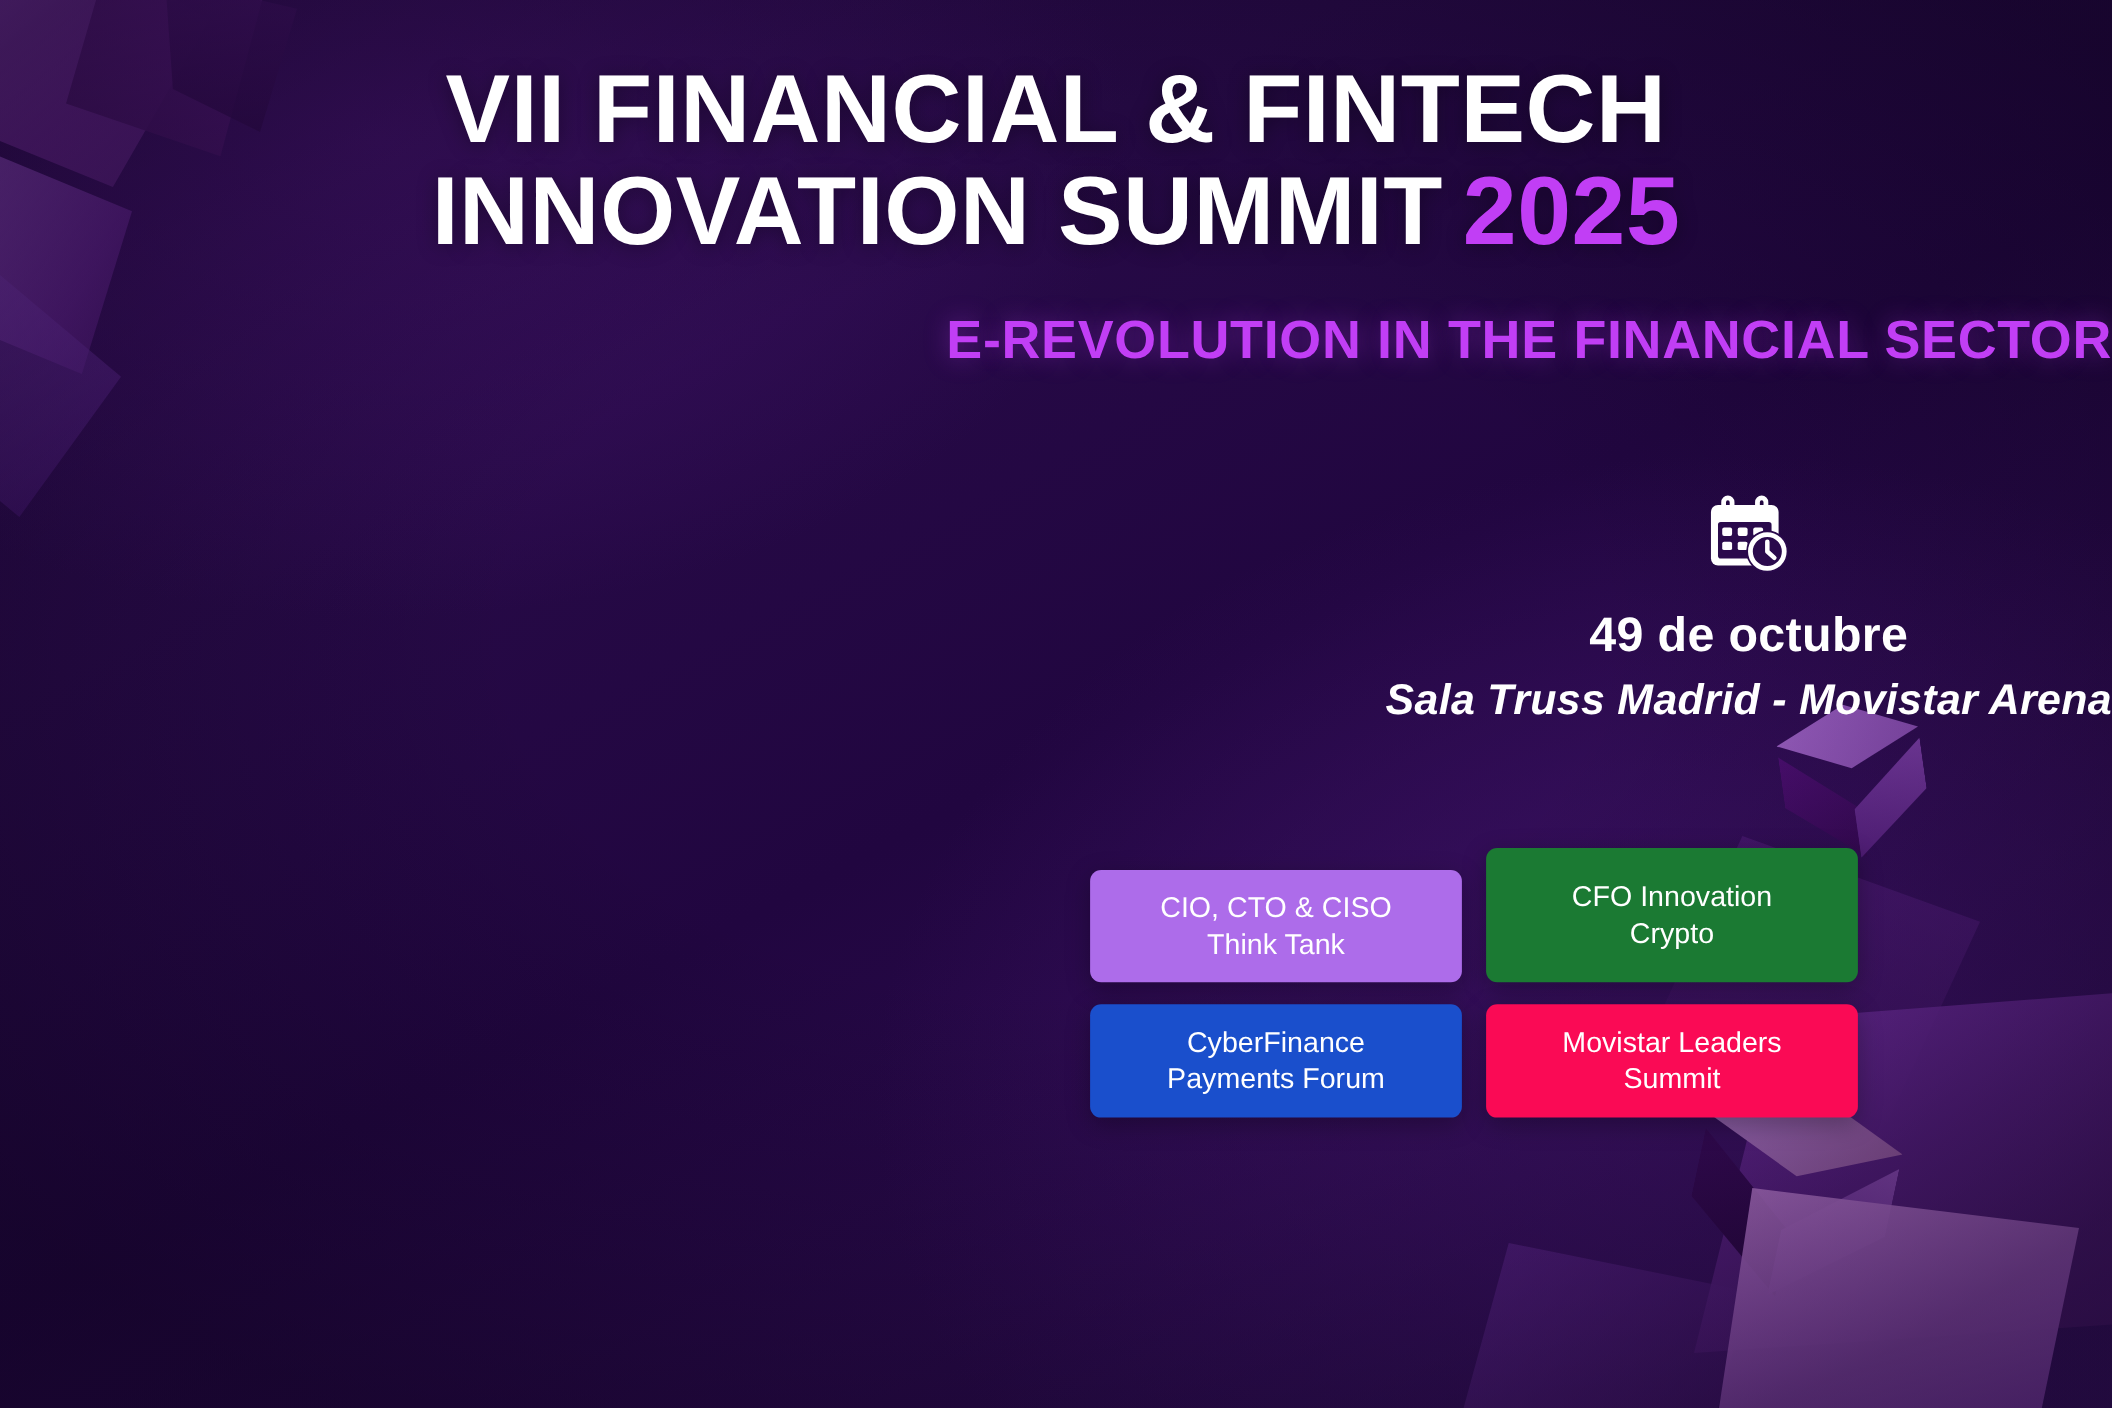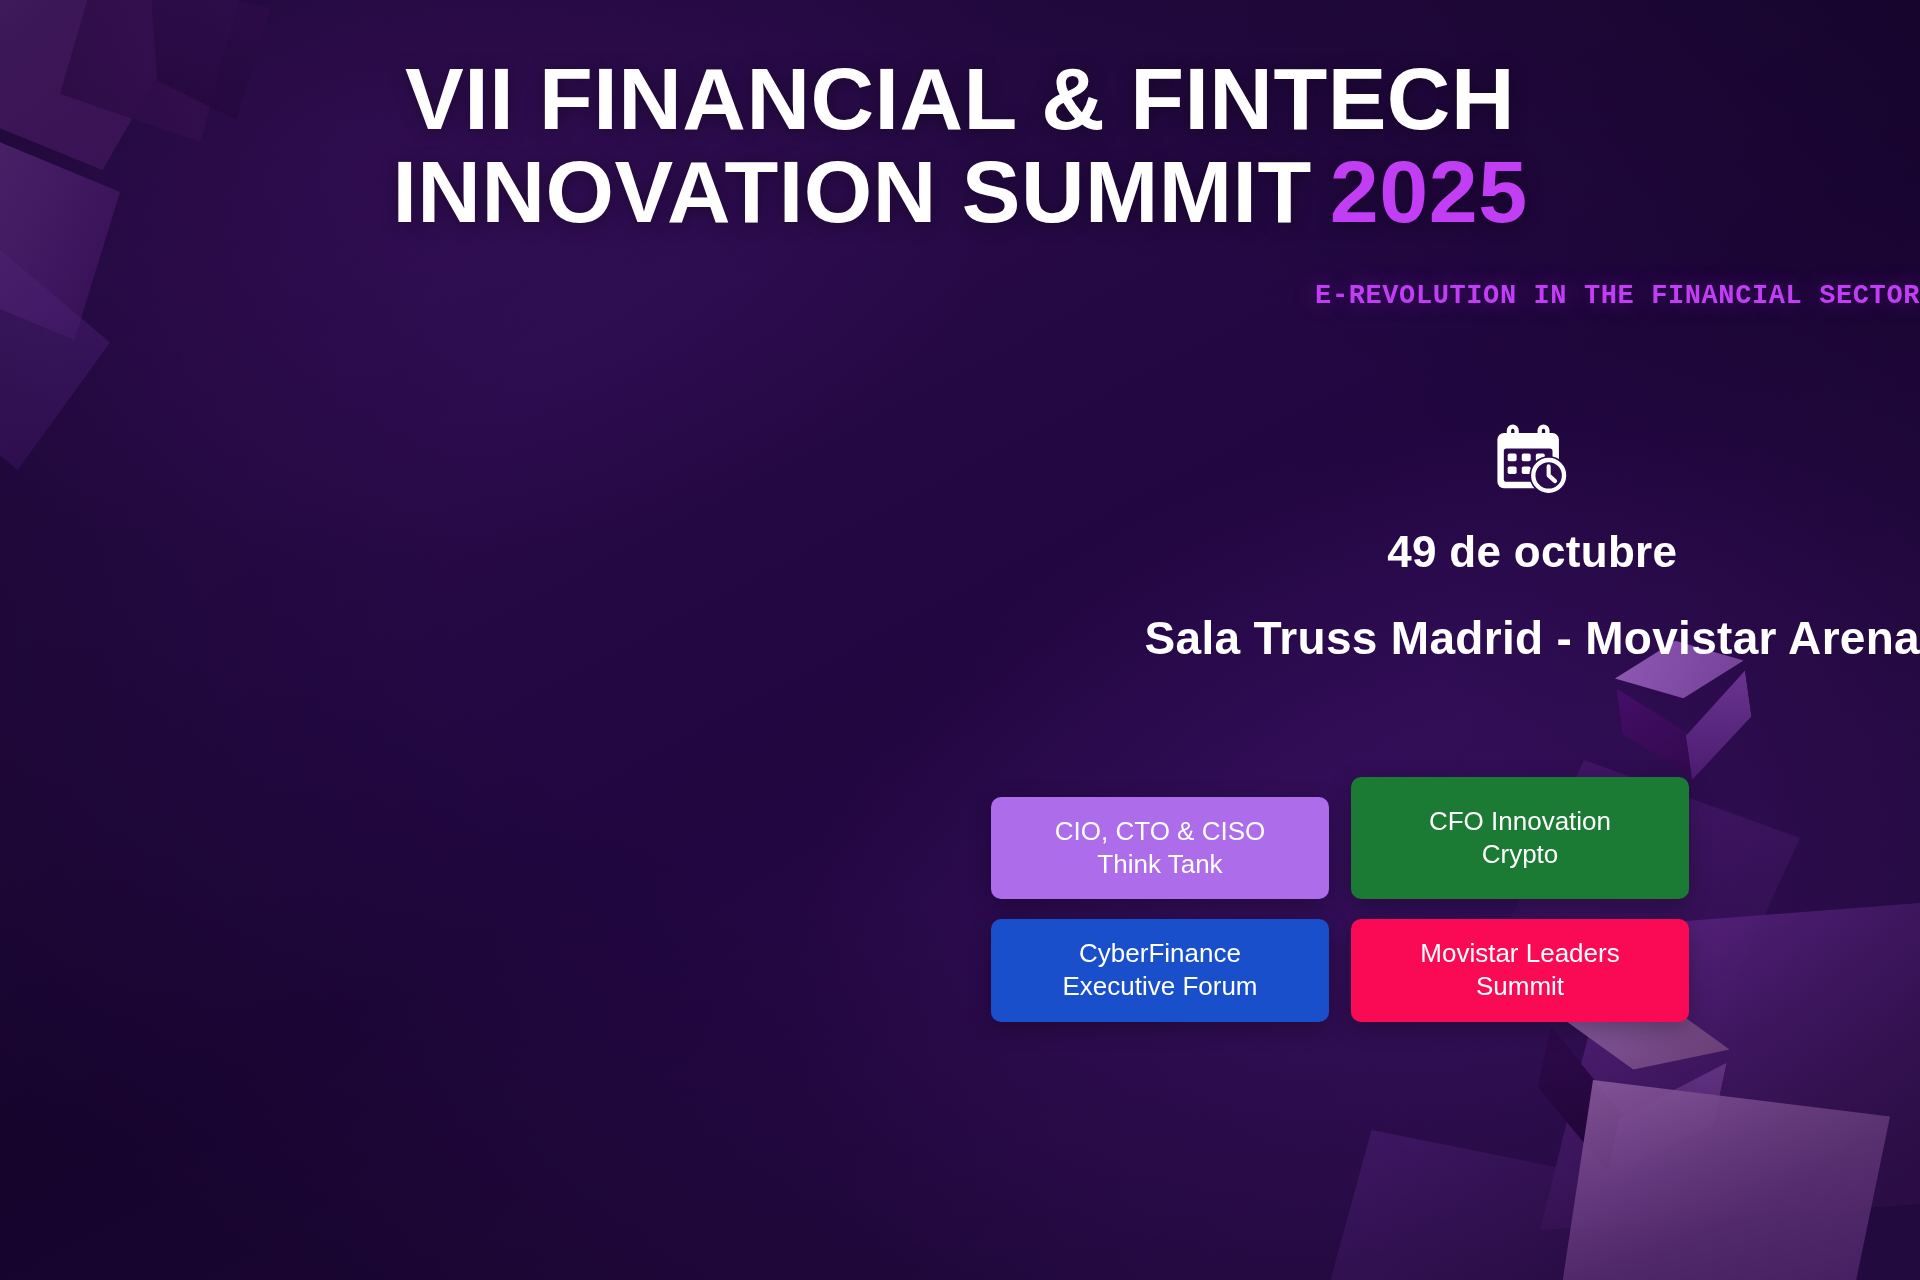--- a/index.html
+++ b/index.html
@@ -142,47 +142,47 @@
     text-transform: uppercase;
     text-shadow: 0 2px 18px rgba(0,0,0,.35);
     white-space: nowrap;
   }
   .title-year {
     color: #c13ef5;
     margin-left: 18px;
   }
   .subtitle {
     margin-top: 42px;
-    font-size: 27px;
+    font-size: 49px;
     font-weight: 700;
     letter-spacing: 0.6px;
     color: #c13ef5;
     text-transform: uppercase;
     text-align: center;
     text-shadow: 0 0 22px rgba(193,62,245,.35);
-    font-family: Liberation Mono, monospace;
   }
 
   .when-block {
     margin-top: 108px;
     text-align: center;
   }
   .cal-icon { display: block; margin: 0 auto 26px auto; }
   .date-line {
     font-size: 44px;
     font-weight: 700;
     color: #ffffff;
     letter-spacing: .3px;
   }
   .venue-line {
-    margin-top: 34px;
-    font-size: 46px;
+    margin-top: 12px;
+    font-size: 39px;
     font-weight: 700;
     color: #ffffff;
     letter-spacing: .3px;
+    font-style: italic;
   }
 
   .badges {
     margin-top: 112px;
     width: 1160px;
     display: flex;
     flex-direction: column;
     align-items: center;
     gap: 20px;
   }
@@ -273,20 +273,20 @@
 
     <div class="badges">
       <div class="badge-row">
         <div class="badge w-a" style="background-color: rgb(173, 108, 234); margin-top: 20px;">CIO, CTO &amp; CISO
 Think Tank</div>
         <div class="badge w-c" style="background-color: rgb(27, 122, 51);">CFO Innovation
 Crypto</div>
       </div>
       <div class="badge-row">
         <div class="badge w-d" style="background-color: rgb(26, 79, 204);">CyberFinance
-Executive Forum</div>
+Payments Forum</div>
         <div class="badge w-e" style="background-color: rgb(250, 10, 85);">Movistar Leaders
 Summit</div>
       </div>
     </div>
 
   </div>
 </div>
 
 </body></html>

